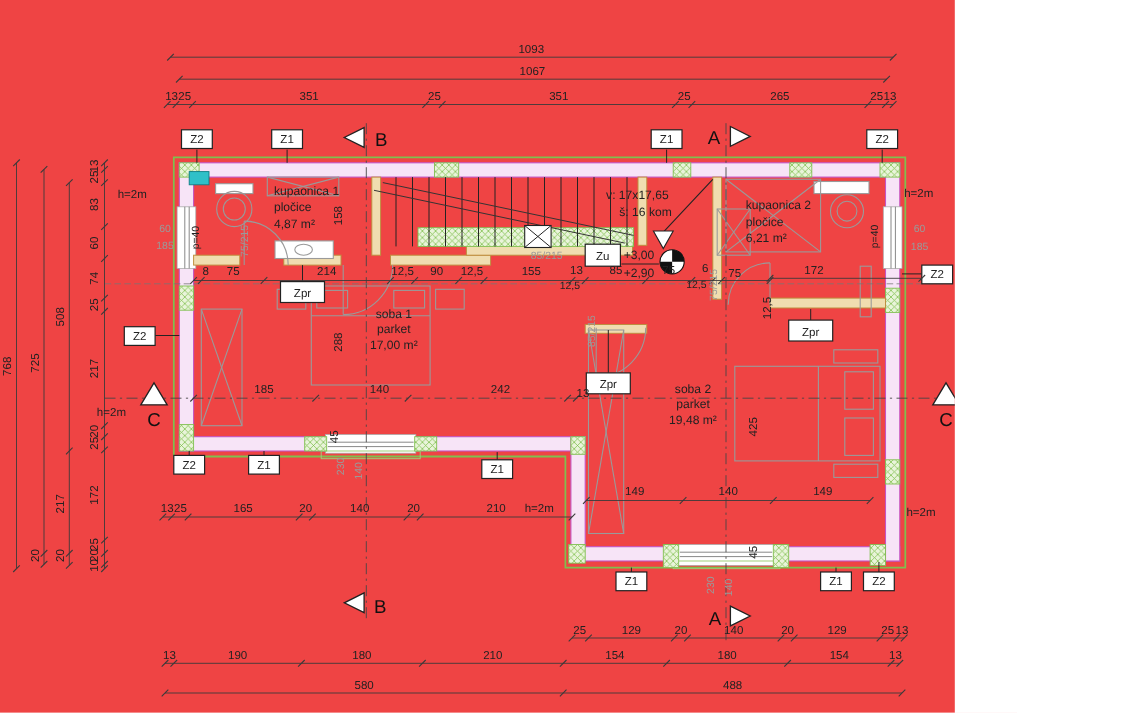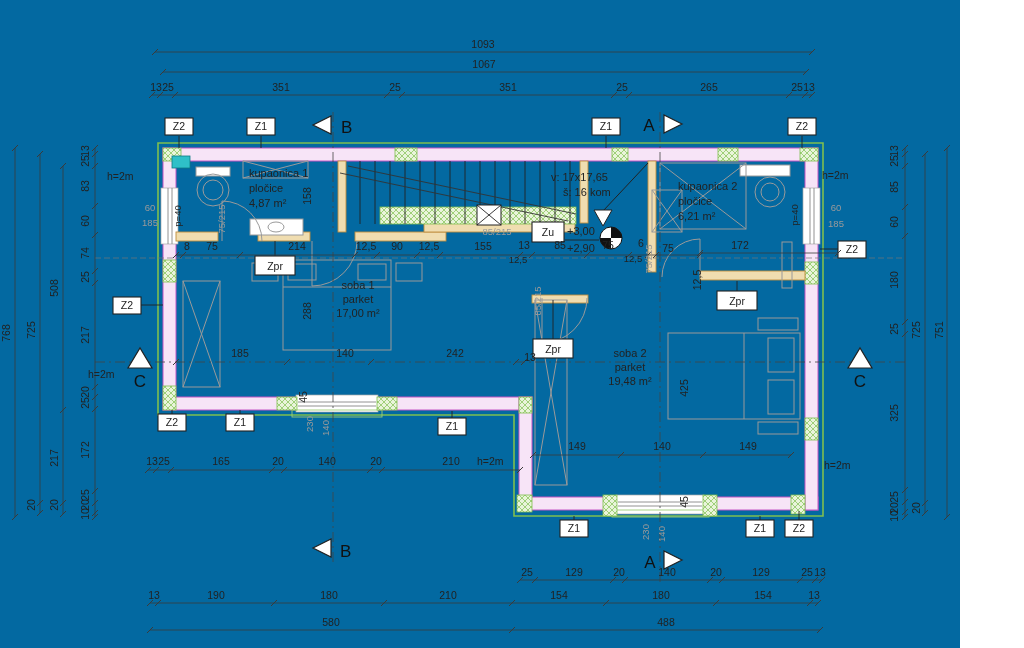--- a/index.html
+++ b/index.html
@@ -1,16 +1,16 @@
 <!DOCTYPE html>
 <html style="--wall: #c455c4; --wall_fill: #f7e4f7; --green: #7fbf4f; --green_fill: #e9f4da; --partition: #bf8f3f; --partition_fill: #f0ddb0; --fixture: #9a9a9a; --cyan: #2fc0c8; --dim: #3a3a3a;"><head>
 <meta charset="utf-8">
 <style>
   html,body{margin:0;padding:0;background:#fff;}
-  #stage{position:relative;width:960px;height:648px;background:#0369a1;overflow:hidden;
+  #stage{position:relative;width:868px;height:648px;background:#ef4444;overflow:hidden;
          font-family:"Liberation Sans","DejaVu Sans",sans-serif;}
   svg{position:absolute;left:0;top:0;}
   text{font-family:"Liberation Sans","DejaVu Sans",sans-serif;}
   .t{font-size:10.5px;fill:#222;text-anchor:middle;}
   .ts{font-size:9.5px;}
   .tg{fill:#9a9a9a;}
   .tstart{text-anchor:start;}
   .tb{font-size:17px;fill:#111;}
   .room{font-size:11px;fill:#222;}
   .wall{fill:var(--wall_fill);stroke:var(--wall);stroke-width:1;}

